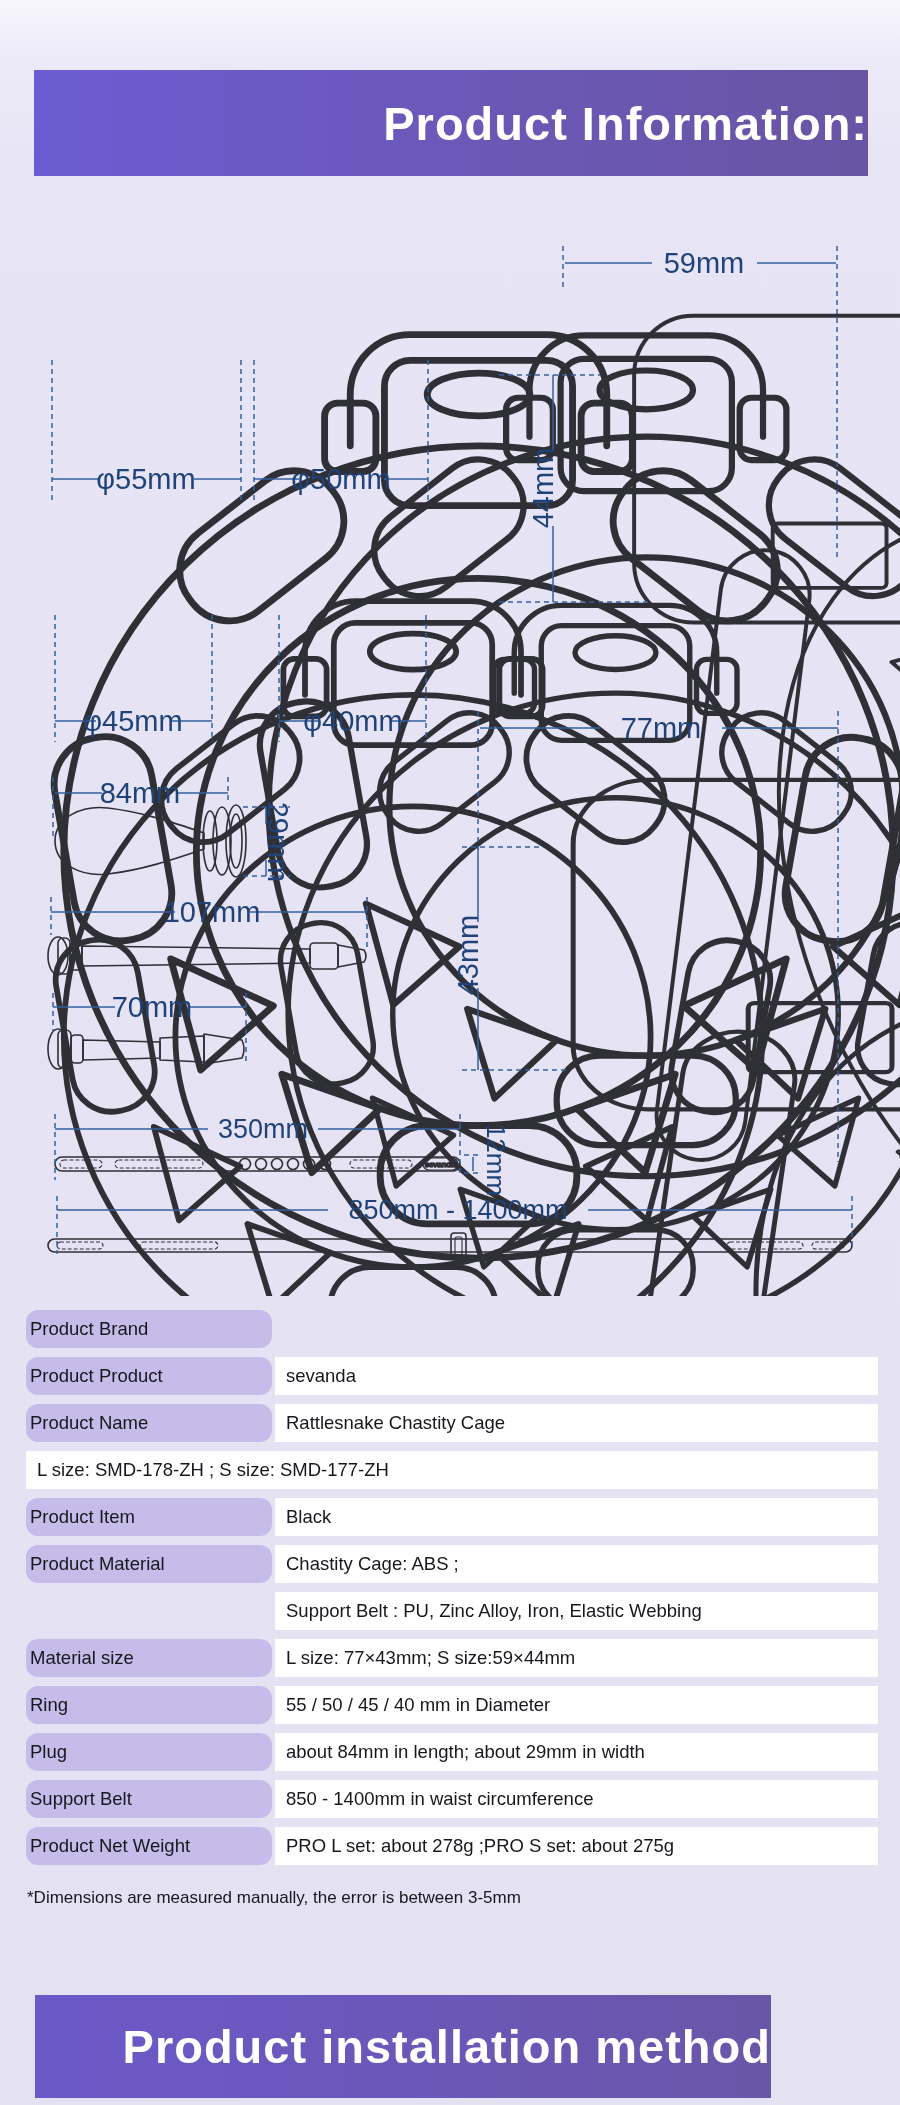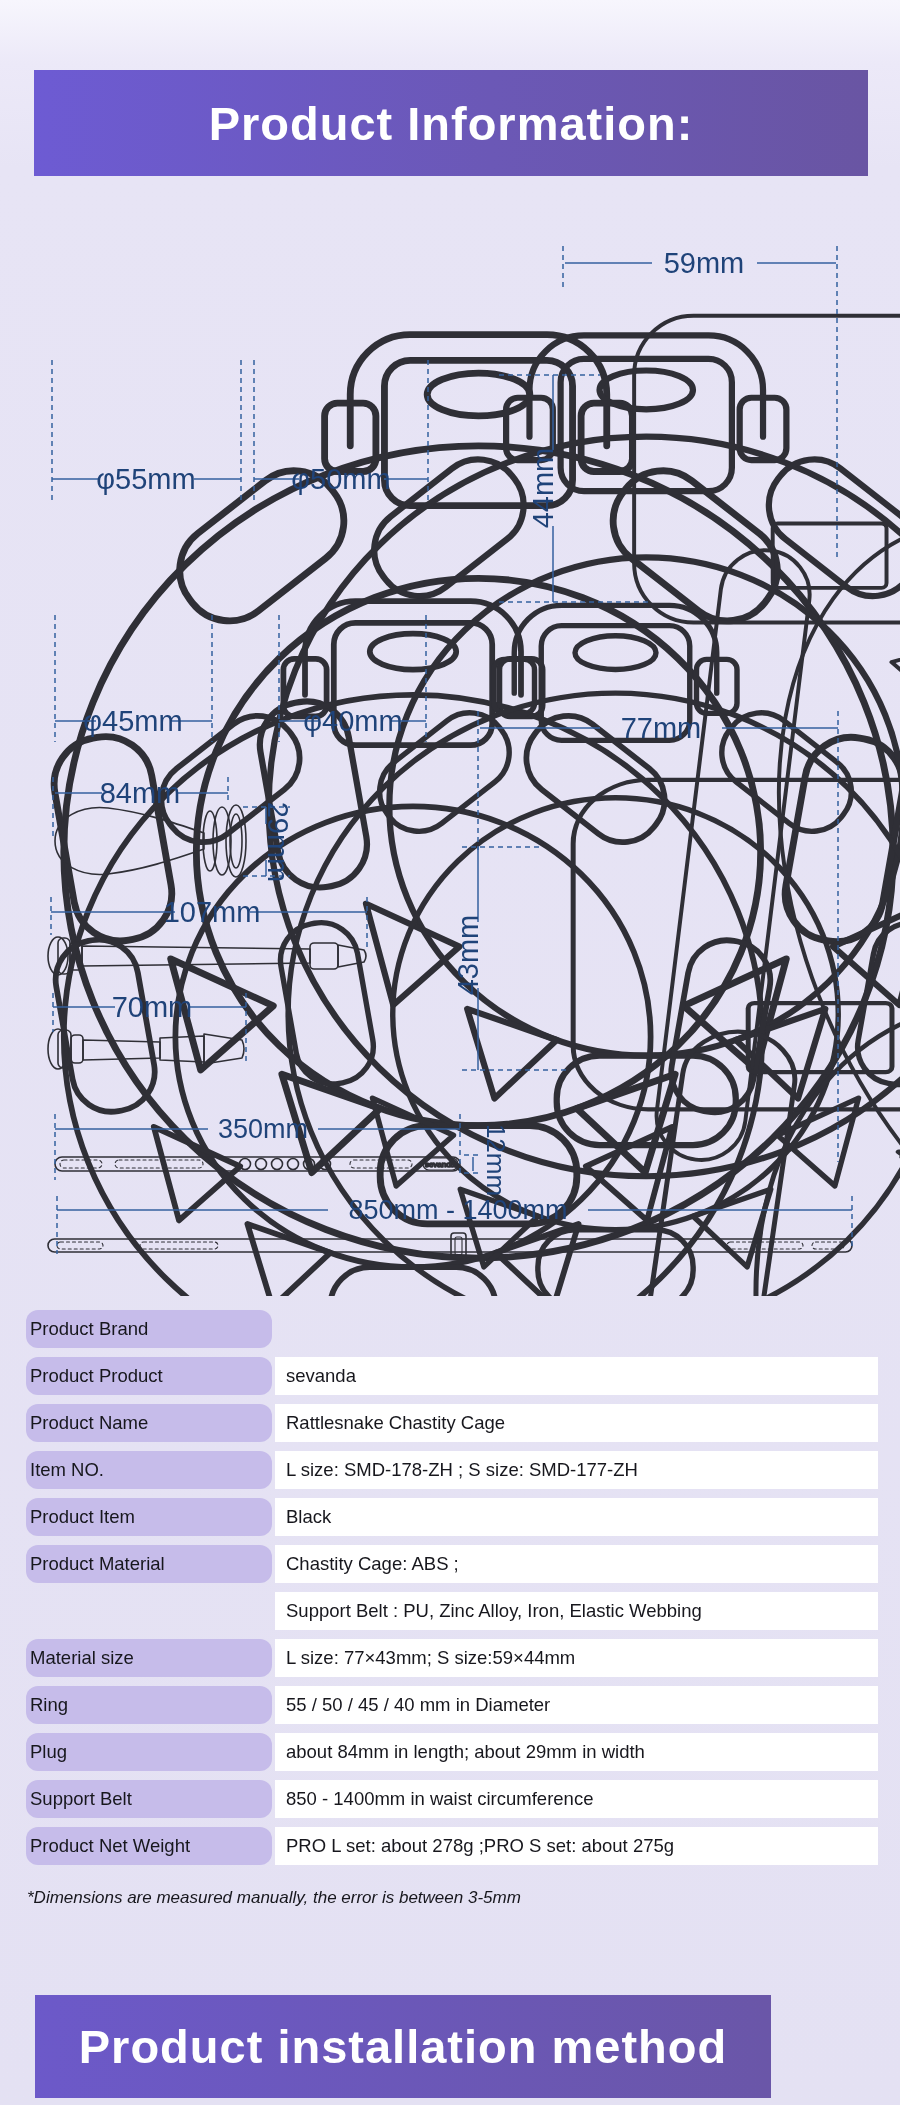--- a/index.html
+++ b/index.html
@@ -1,19 +1,19 @@
 <!DOCTYPE html>
 <html><head>
 <meta charset="utf-8">
 <style>
   html,body{margin:0;padding:0;}
   body{width:900px;height:2105px;font-family:"Liberation Sans",sans-serif;}
   .page{position:relative;width:900px;height:2105px;overflow:hidden;
         background:linear-gradient(180deg,#f7f6fd 0%,#ece9f8 3%,#e7e4f5 8%,#e4e1f3 100%);}
-  .banner{position:absolute;display:flex;align-items:center;justify-content:center;
+  .banner{position:absolute;display:flex;align-items:center;justify-content:flex-end;
           color:#ffffff;font-weight:bold;letter-spacing:1px;}
   .banner-top{left:34px;top:70px;width:834px;height:106px;font-size:47px;
           background:linear-gradient(90deg,#6d5bd3 0%,#6b58b6 55%,#6955a3 100%);}
   .banner-bottom{left:35px;top:1995px;width:736px;height:103px;font-size:47px;
           background:linear-gradient(90deg,#6c59c9 0%,#6a56a8 100%);}
   .diagram{position:absolute;left:0;top:176px;}
   .draw{stroke:#2f2f36;stroke-width:1.6;fill:none;stroke-linejoin:round;stroke-linecap:round;}
   .thin{stroke-width:1.1;}
   .dim line,.dim path{stroke:#35619f;stroke-width:1.5;fill:none;}
   .dash{stroke-dasharray:5 4;}
@@ -22,21 +22,21 @@
   text.dt{fill:#1f4379;font-size:29px;font-family:"Liberation Sans",sans-serif;}
   text.sm{font-size:27px;}
   text.xs{font-size:26px;}
   text.tag{fill:#2f2f36;font-size:8px;font-family:"Liberation Sans",sans-serif;}
   .spec-table{position:absolute;left:26px;top:1310px;width:852px;}
   .spec-row{display:flex;gap:3px;height:38px;margin-bottom:9px;}
   .cell{display:flex;align-items:center;font-size:18.5px;color:#17171d;box-sizing:border-box;}
   .cell.label{width:246px;background:#c6bcea;padding-left:4px;border-radius:12px;}
   .cell.label.blank{background:transparent;}
   .cell.value{flex:1;background:#ffffff;padding-left:11px;}
-  .footnote{position:absolute;left:27px;top:1888px;font-size:17px;color:#17171d;font-style:italic;}
+  .footnote{position:absolute;left:27px;top:1888px;font-size:17px;color:#17171d;}
 </style>
 </head>
 <body>
 
 <div class="page">
 
   <div class="banner banner-top">
     <span>Product Information:</span>
   </div>
 
@@ -257,21 +257,20 @@
     </div>
     <div class="spec-row">
       <div class="cell label">Product Product</div>
       <div class="cell value">sevanda</div>
     </div>
     <div class="spec-row">
       <div class="cell label">Product Name</div>
       <div class="cell value">Rattlesnake Chastity Cage</div>
     </div>
     <div class="spec-row">
-      <div class="cell label">Item NO.</div>
       <div class="cell value">L size: SMD-178-ZH ; S size: SMD-177-ZH</div>
     </div>
     <div class="spec-row">
       <div class="cell label">Product Item</div>
       <div class="cell value">Black</div>
     </div>
     <div class="spec-row">
       <div class="cell label">Product Material</div>
       <div class="cell value">Chastity Cage: ABS ;</div>
     </div>

